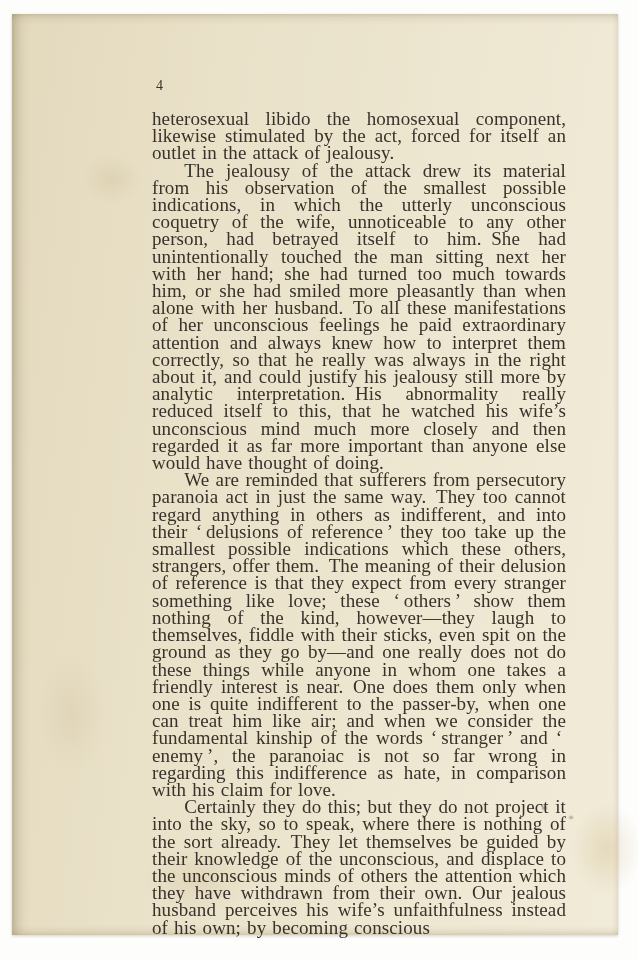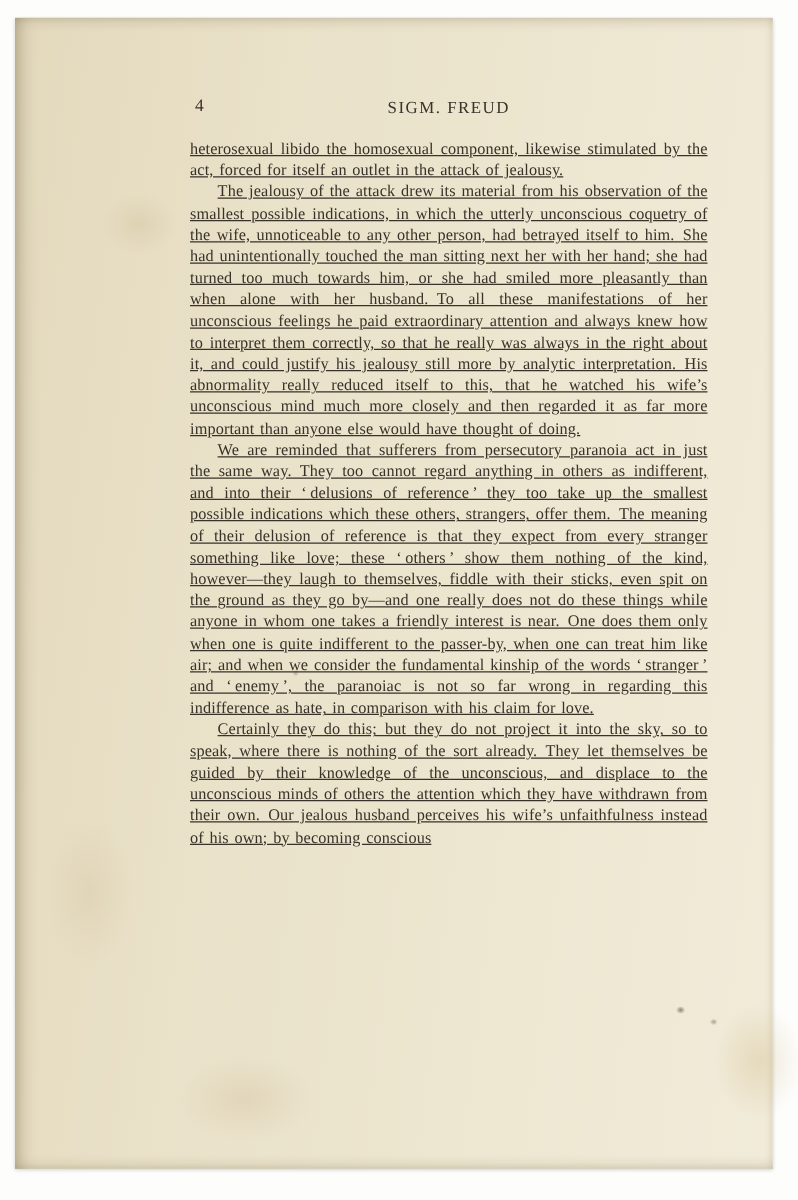--- a/index.html
+++ b/index.html
@@ -73,26 +73,25 @@
     text-align: center;
     font-size: 13.5px;
     letter-spacing: 1.2px;
   }
   .text-block {
     position: absolute;
     left: 140px;
     top: 96px;
     width: 414px;
     color: #39322a;
-    font-size: 13px;
+    font-size: 19px;
     line-height: 17.2px;
     text-align: justify;
     word-spacing: 1.2px;
     letter-spacing: 0.1px;
-    text-decoration: underline;
   }
   .text-block p {
     margin: 0;
     text-indent: 1.7em;
   }
   .text-block p.no-indent {
     text-indent: 0;
   }
 </style>
 </head>
@@ -104,21 +103,20 @@
     <div class="stain stain-1"></div>
     <div class="stain stain-2"></div>
     <div class="stain stain-3"></div>
     <div class="stain stain-4"></div>
     <div class="stain speck-1"></div>
     <div class="stain speck-2"></div>
     <div class="stain speck-3"></div>
 
     <div class="running-header">
       <span class="page-number">4</span>
-      <span class="running-head">SIGM. FREUD</span>
     </div>
 
     <div class="text-block">
       <p class="no-indent">heterosexual libido the homosexual component, likewise stimulated by the act, forced for itself an outlet in the attack of jealousy.</p>
       <p>The jealousy of the attack drew its material from his observation of the smallest possible indications, in which the utterly unconscious coquetry of the wife, unnoticeable to any other person, had betrayed itself to him. She had unintentionally touched the man sitting next her with her hand; she had turned too much towards him, or she had smiled more pleasantly than when alone with her husband. To all these manifestations of her unconscious feelings he paid extraordinary attention and always knew how to interpret them correctly, so that he really was always in the right about it, and could justify his jealousy still more by analytic interpretation. His abnormality really reduced itself to this, that he watched his wife’s unconscious mind much more closely and then regarded it as far more important than anyone else would have thought of doing.</p>
       <p>We are reminded that sufferers from persecutory paranoia act in just the same way. They too cannot regard anything in others as indifferent, and into their ‘ delusions of reference ’ they too take up the smallest possible indications which these others, strangers, offer them. The meaning of their delusion of reference is that they expect from every stranger something like love; these ‘ others ’ show them nothing of the kind, however—they laugh to themselves, fiddle with their sticks, even spit on the ground as they go by—and one really does not do these things while anyone in whom one takes a friendly interest is near. One does them only when one is quite indifferent to the passer-by, when one can treat him like air; and when we consider the fundamental kinship of the words ‘ stranger ’ and ‘ enemy ’, the paranoiac is not so far wrong in regarding this indifference as hate, in comparison with his claim for love.</p>
       <p>Certainly they do this; but they do not project it into the sky, so to speak, where there is nothing of the sort already. They let themselves be guided by their knowledge of the unconscious, and displace to the unconscious minds of others the attention which they have withdrawn from their own. Our jealous husband perceives his wife’s unfaithfulness instead of his own; by becoming conscious</p>
     </div>
 
   </div>

